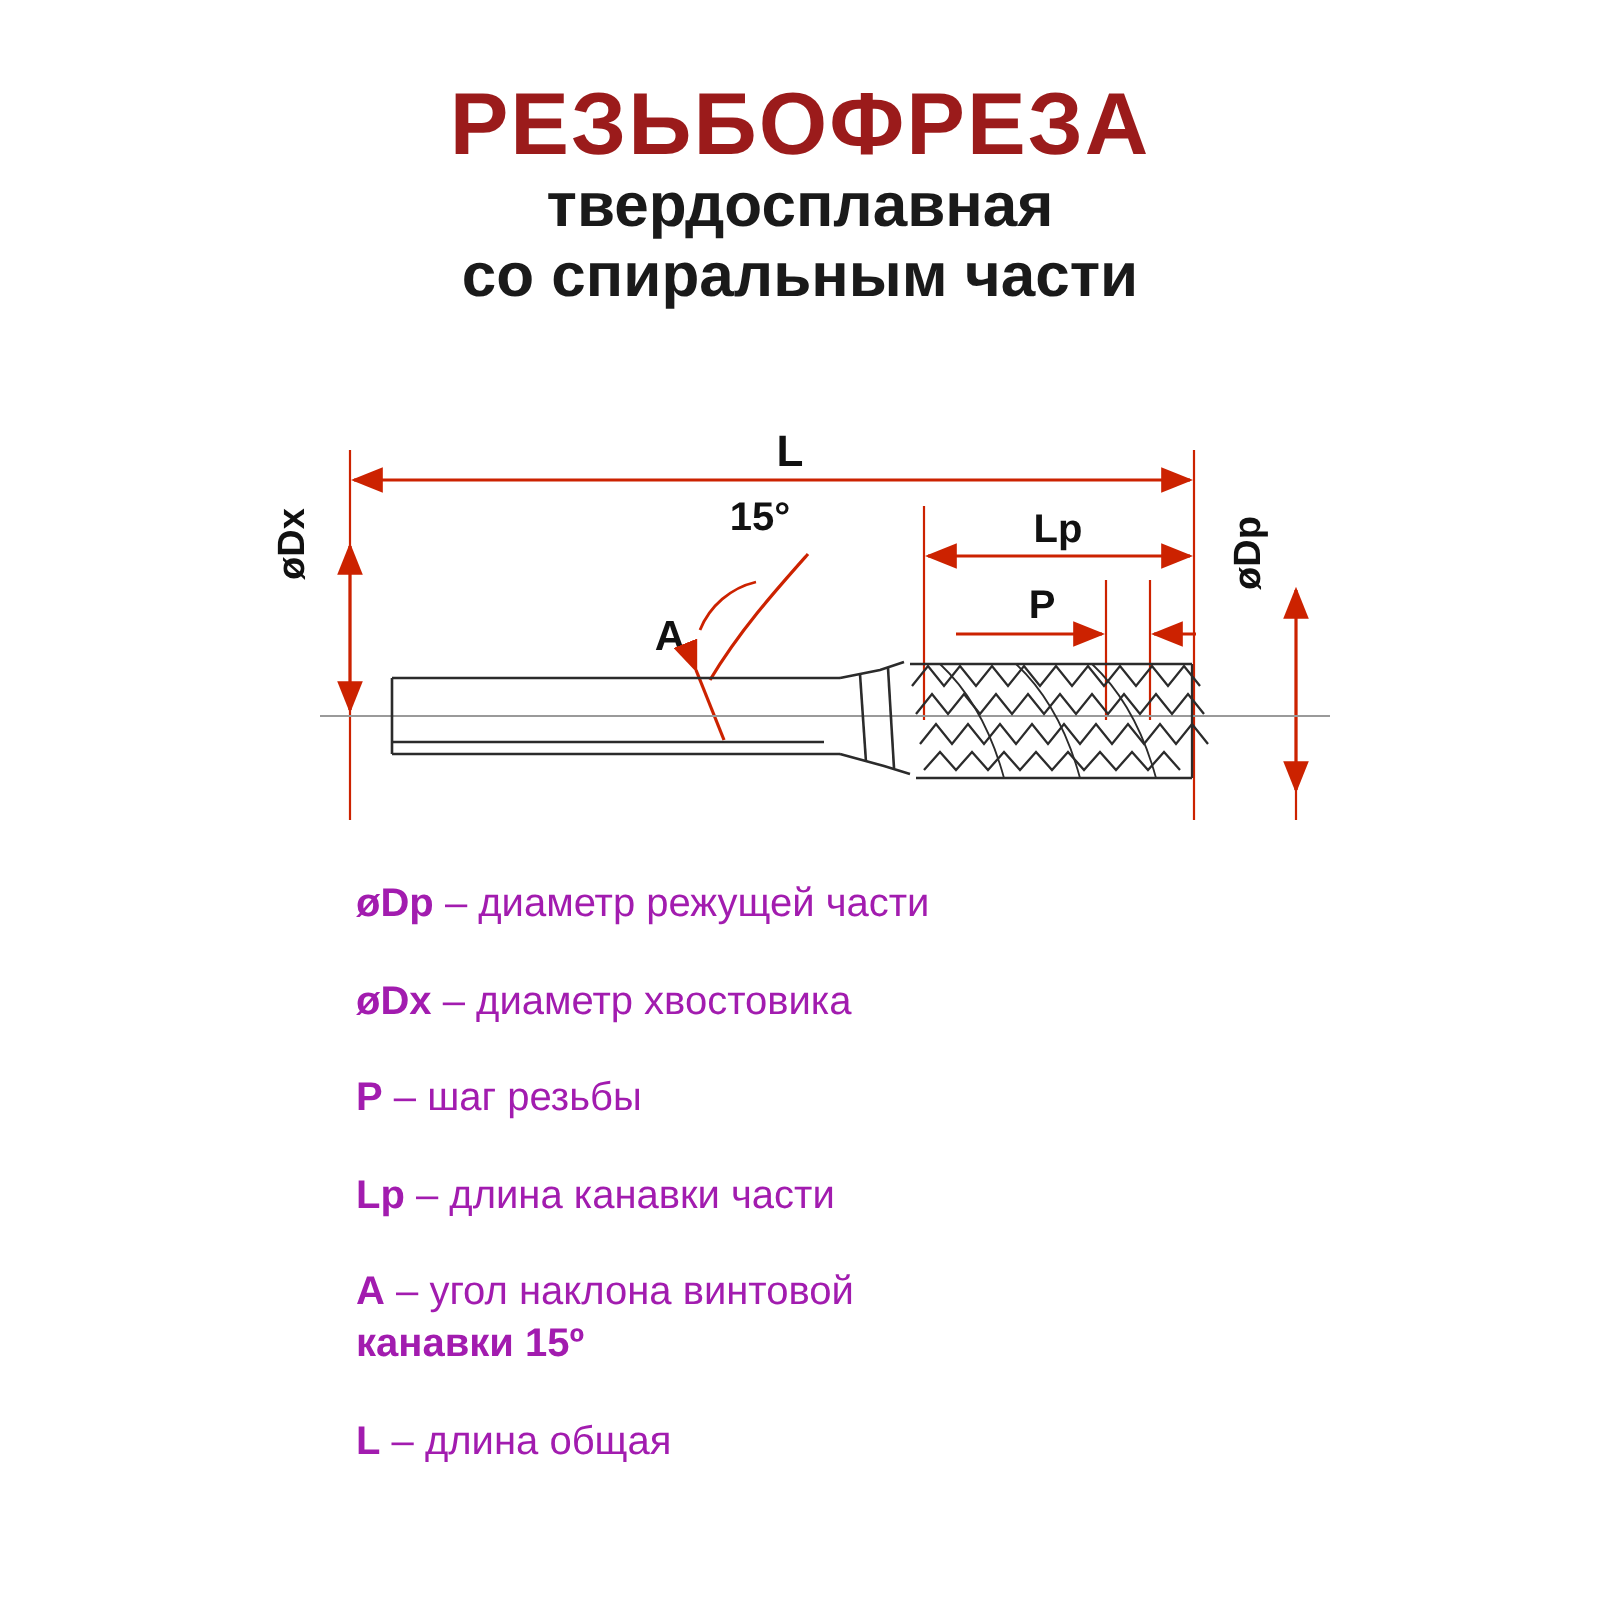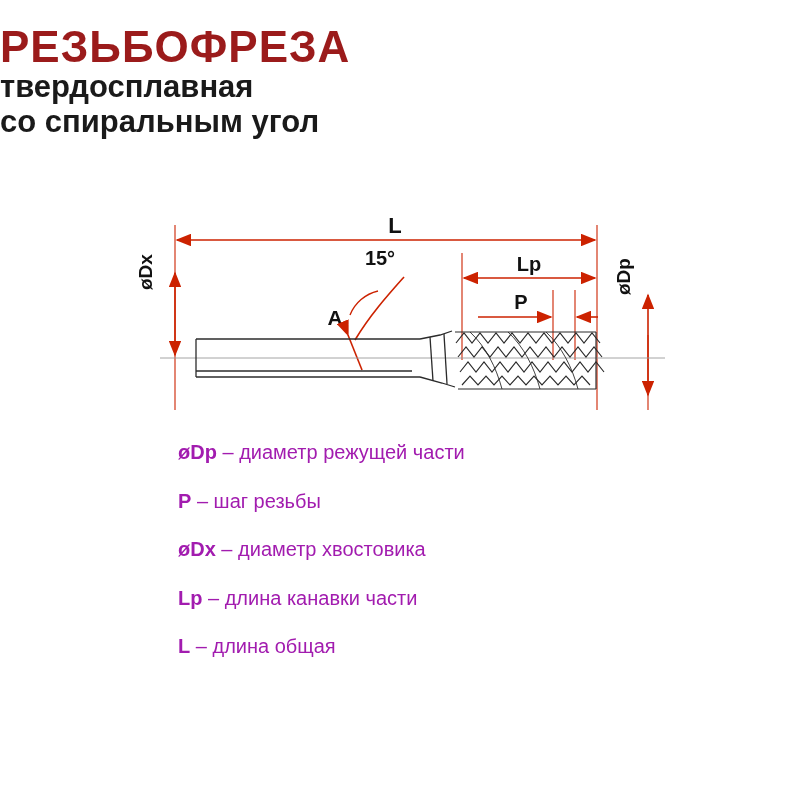--- a/index.html
+++ b/index.html
@@ -12,23 +12,24 @@
     height: 800px;
     position: relative;
     font-family: "Liberation Sans", sans-serif;
     color: #111111;
     overflow: hidden;
   }
 
   
   .title-block {
     position: absolute;
-    top: 24px;
+    top: 40px;
     left: 0;
     width: 800px;
+    text-align: center;
   }
   .main-title {
     font-size: 44px;
     font-weight: bold;
     letter-spacing: 1px;
     color: #9b1b1b;
     line-height: 1.05;
     margin: 0;
   }
   .sub-title-1 {
@@ -77,21 +78,21 @@
   .legend-row .cont {
     font-weight: bold;
   }
 </style>
 </head>
 <body>
 
 <div class="title-block">
   <div class="main-title">РЕЗЬБОФРЕЗА</div>
   <div class="sub-title-1">твердосплавная</div>
-  <div class="sub-title-2">со спиральным угол</div>
+  <div class="sub-title-2">со спиральным части</div>
 </div>
 
 <div class="drawing">
   <svg width="800" height="245" viewBox="0 0 800 245" xmlns="http://www.w3.org/2000/svg">
     <defs>
       <marker id="arrR" markerWidth="10" markerHeight="8" refX="9" refY="4" orient="auto">
         <path d="M0,0 L10,4 L0,8 z" fill="#cc2200"></path>
       </marker>
       <marker id="arrL" markerWidth="10" markerHeight="8" refX="1" refY="4" orient="auto">
         <path d="M10,0 L0,4 L10,8 z" fill="#cc2200"></path>
@@ -179,24 +180,28 @@
       <path d="M546 137 C 562 152, 572 172, 578 194" stroke-width="0.9"></path>
     </g>
   </svg>
 </div>
 
 <div class="legend">
   <div class="legend-row">
     <span class="sym">øDp</span><span class="txt"> – диаметр режущей части</span>
   </div>
   <div class="legend-row">
+    <span class="sym">øDx</span><span class="txt"> – диаметр хвостовика</span>
+  </div>
+  <div class="legend-row">
     <span class="sym">P</span><span class="txt"> – шаг резьбы</span>
   </div>
   <div class="legend-row">
-    <span class="sym">øDx</span><span class="txt"> – диаметр хвостовика</span>
-  </div>
-  <div class="legend-row">
     <span class="sym">Lp</span><span class="txt"> – длина канавки части</span>
   </div>
   <div class="legend-row">
+    <span class="sym">A</span><span class="txt"> – угол наклона винтовой</span><br>
+    <span class="cont">канавки 15º</span>
+  </div>
+  <div class="legend-row">
     <span class="sym">L</span><span class="txt"> – длина общая</span>
   </div>
 </div>
 
 </body></html>

